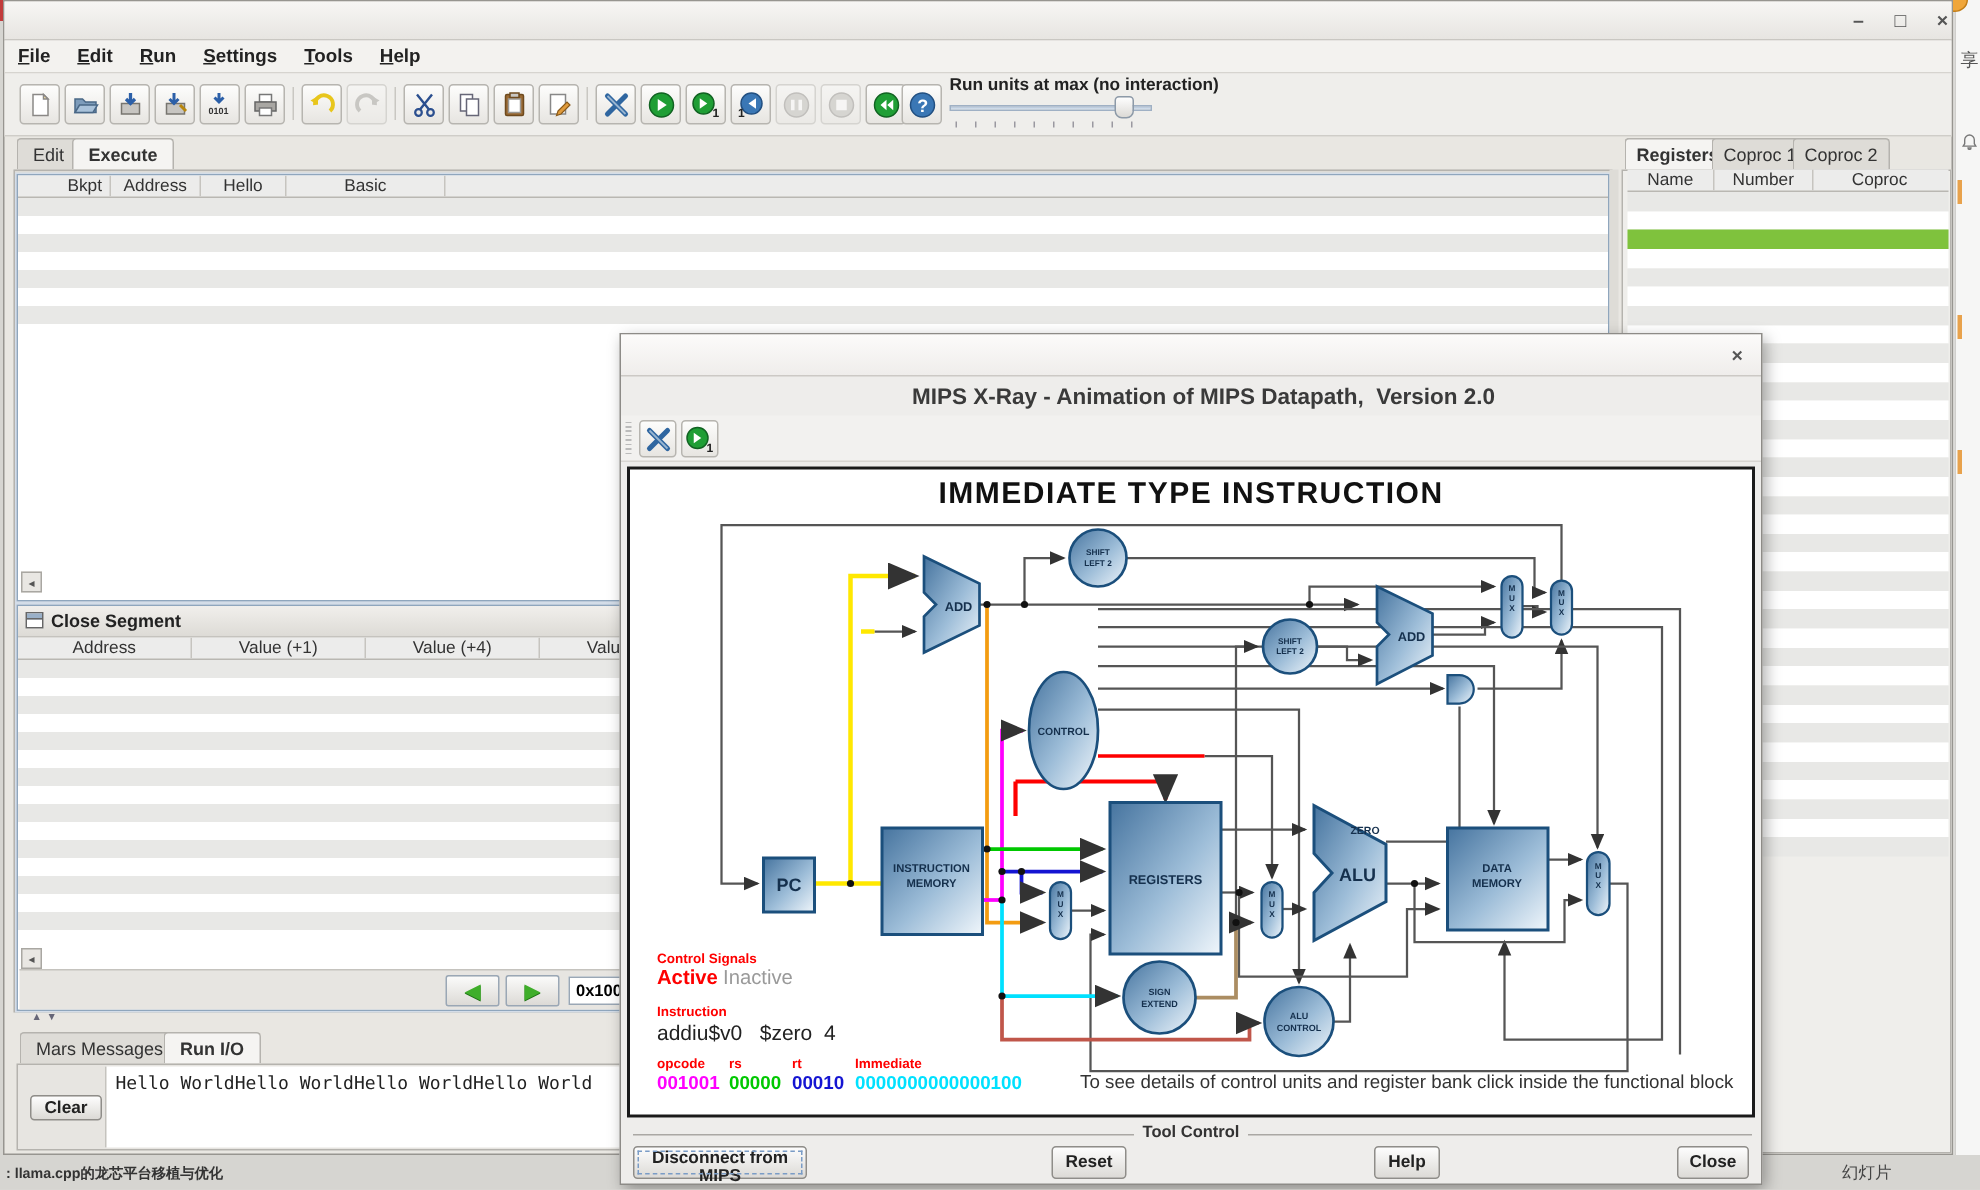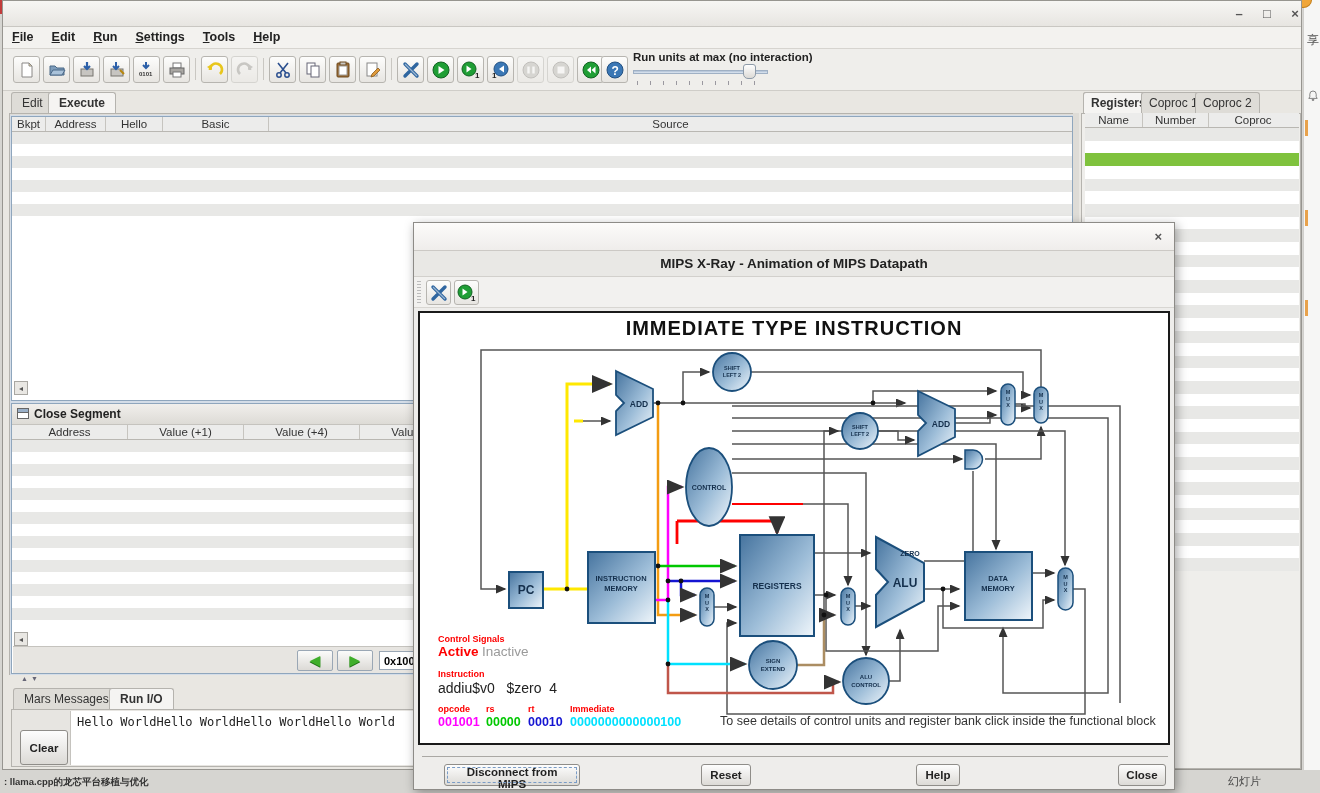--- a/index.html
+++ b/index.html
@@ -252,26 +252,25 @@
   <div class="tick abs" style="left:712px"></div>
     <div class="tick abs" style="left:725px"></div>
   <div class="tick abs" style="left:738px"></div>
     <div class="tick abs" style="left:751px"></div>
 
   <div class="tab abs" style="left:8px;top:91px;">Edit</div>
   <div class="tab sel abs" style="left:45px;top:91px;">Execute</div>
   <div class="abs" style="left:6px;top:112px;width:1066px;height:562px;background:#dedcd7;border:1px solid #b5b3ae;"></div>
 
   <div class="iframe abs" style="left:8px;top:115px;width:1062px;height:285px;">
-    <div class="thead" style="overflow:hidden;">
+    <div class="thead" style="overflow:hidden;padding-left:28px;">
       <div class="hc" style="width:34px">Bkpt</div>
       <div class="hc" style="width:60px">Address</div>
       <div class="hc" style="width:57px">Hello</div>
       <div class="hc" style="width:106px">Basic</div>
-      <div class="hc" style="width:803px;border-right:none">Source</div>
     </div>
     <div class="stripe">
 
         <div class="trow" style="overflow:hidden;">
           
           
           
           
           
         </div>
@@ -478,21 +477,21 @@
   </div>
 
   <div class="abs" style="left:8px;top:675px;width:1062px;height:10px;">
     <span style="font-size:7px;color:#667;position:absolute;left:10px;top:-1px;">▲</span>
     <span style="font-size:7px;color:#667;position:absolute;left:20px;top:-1px;">▼</span>
   </div>
 
   <div class="tab abs" style="left:10px;top:687px;">Mars Messages</div>
   <div class="tab sel abs" style="left:106px;top:687px;">Run I/O</div>
   <div class="abs" style="left:8px;top:708px;width:1062px;height:58px;background:#e7e5e1;border:1px solid #b5b3ae;">
-    <button class="btn abs" style="left:8px;top:20px;width:48px;height:35px;">Clear</button>
+    <button class="btn abs" style="left:8px;top:20px;width:48px;height:17px;">Clear</button>
     <div class="abs" style="left:58px;top:1px;width:1002px;height:54px;background:#fff;border-left:1px solid #c5c3be;">
       <div style="font-family:'DejaVu Sans Mono','Liberation Mono',monospace;font-size:12px;color:#222;padding:4px 0 0 6px;">Hello WorldHello WorldHello WorldHello World</div>
     </div>
   </div>
 
   <div class="abs" style="left:1070px;top:112px;width:6px;height:656px;background:#dedcd7;"></div>
   <div class="tab abs" style="left:1080px;top:91px;padding:3px 7px;">Registers</div>
   <div class="tab sel abs" style="left:1080px;top:91px;padding:3px 7px;">Registers</div>
   <div class="tab abs" style="left:1138px;top:91px;padding:3px 7px;">Coproc 1</div>
   <div class="tab abs" style="left:1192px;top:91px;padding:3px 7px;">Coproc 2</div>
@@ -716,21 +715,20 @@
         </div>
       </div>
   </div>
 </div>
 
 <div id="dialog" class="abs">
   <div id="dlg-title" class="abs">
     <span>MIPS X-Ray - Animation of MIPS Datapath,  Version 2.0</span>
     <span class="abs" style="right:12px;top:0;font-size:13px;color:#555;">×</span>
   </div>
-  <div id="dlg-header" class="abs">MIPS X-Ray - Animation of MIPS Datapath</div>
   <div id="dlg-toolbar" class="abs">
     <div class="abs" style="left:3px;top:4px;width:4px;height:22px;background:repeating-linear-gradient(#bbb 0 1px,#f2f1ef 1px 3px);"></div>
     <div class="dtb abs" style="left:12px;">
         <svg width="18" height="18">
           <path d="M3,3 L15,15 M15,3 L3,15" stroke="#2f66a0" stroke-width="3.4" stroke-linecap="round"></path>
           <path d="M3,3 L15,15" stroke="#9ab6d2" stroke-width="1.2"></path>
         </svg>
       </div>
     <div class="dtb abs" style="left:40px;">
         <svg width="19" height="18">
@@ -888,17 +886,18 @@
       <text x="108" y="399" font-size="9" font-weight="bold" fill="#fe0000">rt</text>
       <text x="18" y="413" font-size="12.5" font-weight="bold" fill="#ff00ff">001001</text>
       <text x="66" y="413" font-size="12.5" font-weight="bold" fill="#00c800">00000</text>
       <text x="108" y="413" font-size="12.5" font-weight="bold" fill="#1414d2">00010</text>
       <text x="150" y="413" font-size="12.5" font-weight="bold" fill="#00e1ff">0000000000000100</text>
       <text x="300" y="412" font-size="12.5" fill="#333">To see details of control units and register bank click inside the functional block</text>
     </svg>
   </div>
 
   <div id="toolctl-line" class="abs"></div>
-  <button class="btn abs" style="left:30px;top:541px;width:136px;height:22px;outline:1px dashed #7a9cc6;outline-offset:-4px;">Disconnect from MIPS</button>
+  <div id="toolctl-legend" class="abs"><span>Tool Control</span></div>
+  <button class="btn abs" style="left:8px;top:541px;width:116px;height:22px;outline:1px dashed #7a9cc6;outline-offset:-4px;">Disconnect from MIPS</button>
   <button class="btn abs" style="left:287px;top:541px;width:50px;height:22px;">Reset</button>
   <button class="btn abs" style="left:502px;top:541px;width:44px;height:22px;">Help</button>
   <button class="btn abs" style="left:704px;top:541px;width:48px;height:22px;">Close</button>
 </div>
 
 </body></html>

